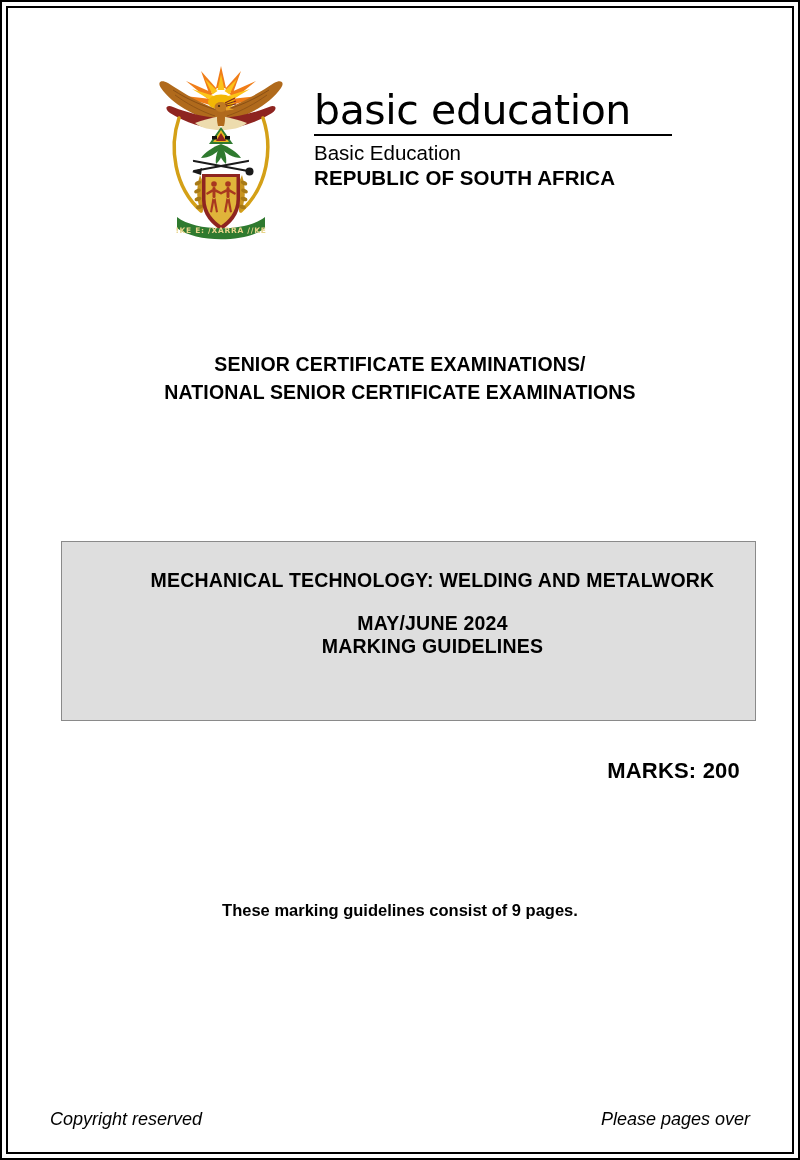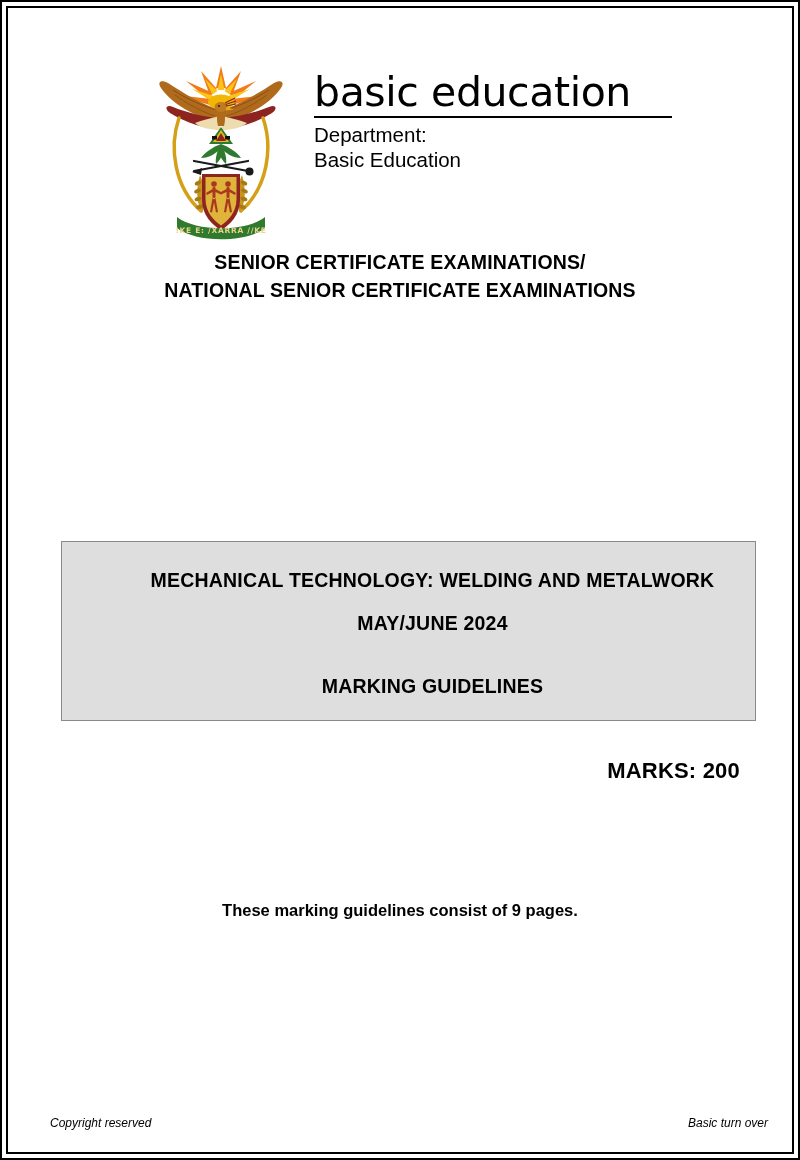--- a/index.html
+++ b/index.html
@@ -53,21 +53,21 @@
     padding-left: 102px;
   }
   .coat-of-arms {
     width: 150px;
     height: 196px;
     flex: 0 0 auto;
     display: block;
   }
   .brandblock {
     margin-left: 18px;
-    margin-top: 20px;
+    margin-top: 38px;
     flex: 0 0 auto;
   }
   .brand-main {
     font-family: "DejaVu Sans", sans-serif;
     font-size: 41px;
     font-weight: 400;
     line-height: 1.02;
     letter-spacing: -0.4px;
     color: #000;
     white-space: nowrap;
@@ -88,20 +88,21 @@
     font-weight: 700;
     letter-spacing: 0.1px;
   }
 
   
   .exam-heading {
     text-align: center;
     font-size: 19.5px;
     font-weight: 700;
     line-height: 1.45;
+    margin-top: 102px;
     letter-spacing: 0.15px;
   }
 
   
   .title-box {
     position: absolute;
     left: 53px;
     top: 533px;
     width: 695px;
     height: 180px;
@@ -111,21 +112,21 @@
     text-align: center;
   }
   .title-line {
     font-size: 19.5px;
     font-weight: 700;
     letter-spacing: 0.2px;
     padding-left: 48px;
   }
   .title-line.l1 { margin-top: 27px; }
   .title-line.l2 { margin-top: 20px; }
-  .title-line.l3 { margin-top: 40px; }
+  .title-line.l3 { }
 
   
   .marks {
     position: absolute;
     right: 52px;
     top: 750px;
     font-size: 22px;
     font-weight: 700;
     letter-spacing: 0.2px;
   }
@@ -138,25 +139,25 @@
     top: 893px;
     text-align: center;
     font-size: 16.5px;
     font-weight: 700;
   }
 
   
   .footer {
     position: absolute;
     left: 42px;
-    right: 24px;
+    right: 42px;
     bottom: 22px;
     display: flex;
     justify-content: space-between;
-    font-size: 12px;
+    font-size: 18px;
     font-style: italic;
     font-weight: 400;
   }
 </style>
 </head>
 <body>
 
 <div class="page">
   <div class="page-inner">
     <div class="content">
@@ -259,40 +260,40 @@
             <path d="M161 274 L148 281 L150 285 L163 279 Z"></path>
           </g>
 
           <path d="M62 330 C 100 360, 200 360, 238 330 L 238 352 C 200 382, 100 382, 62 352 Z" fill="#2f7a2f"></path>
           <text x="150" y="362" font-family="DejaVu Sans, sans-serif" font-size="15" font-weight="700" fill="#e8d48a" text-anchor="middle" letter-spacing="1.4">!KE E: /XARRA //KE</text>
         </svg>
 
         <div class="brandblock">
           <div class="brand-main">basic education</div>
           <div class="brand-rule"></div>
-          <div class="brand-sub">Department:</div>
           <div class="brand-sub">Basic Education</div>
+          <div class="brand-sub bold">REPUBLIC OF SOUTH AFRICA</div>
         </div>
       </div>
 
       <div class="exam-heading">
         <div>SENIOR CERTIFICATE EXAMINATIONS/</div>
         <div>NATIONAL SENIOR CERTIFICATE EXAMINATIONS</div>
       </div>
 
       <div class="title-box">
         <div class="title-line l1">MECHANICAL TECHNOLOGY: WELDING AND METALWORK</div>
         <div class="title-line l2">MAY/JUNE 2024</div>
         <div class="title-line l3">MARKING GUIDELINES</div>
       </div>
 
       <div class="marks">MARKS:  200</div>
 
       <div class="pages-note">These marking guidelines consist of 9 pages.</div>
 
       <div class="footer">
         <div>Copyright reserved</div>
-        <div>Basic turn over</div>
+        <div>Please pages over</div>
       </div>
 
     </div>
   </div>
 </div>
 
 </body></html>

